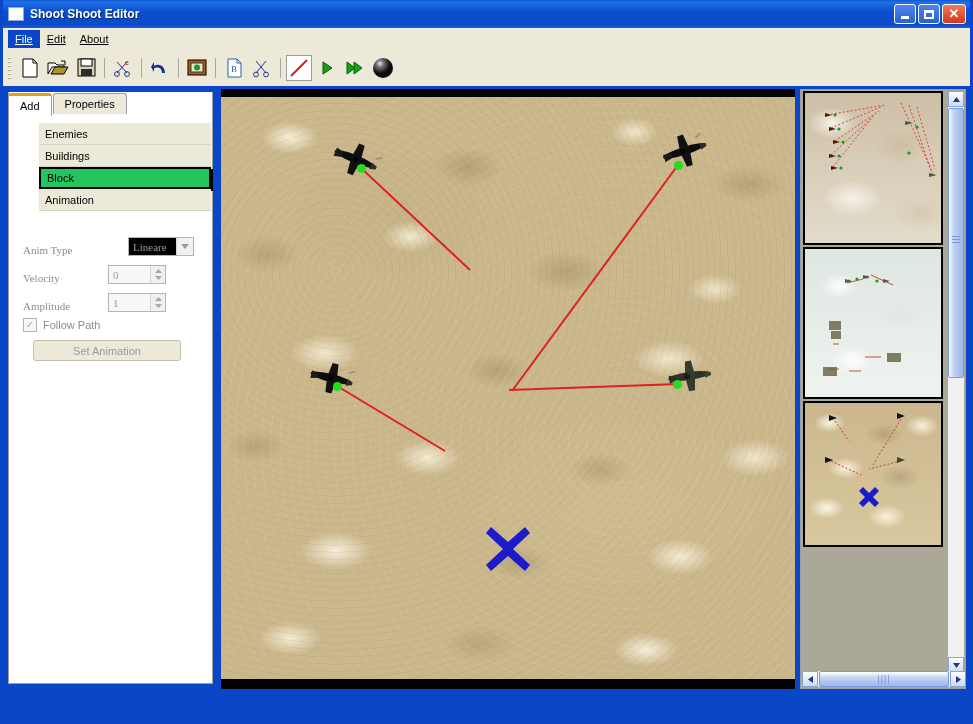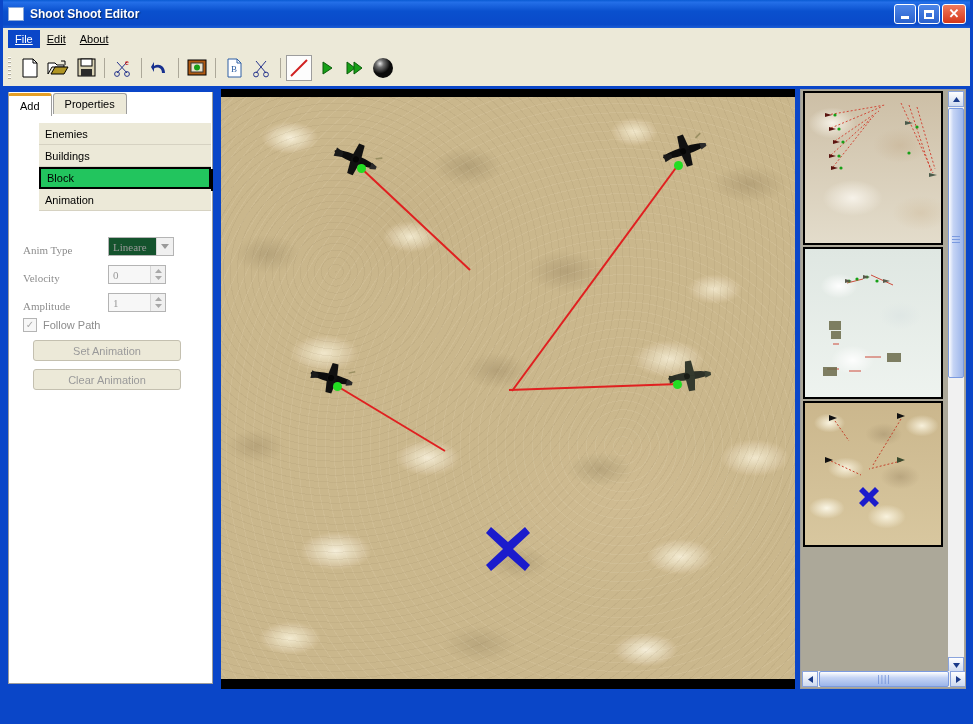--- a/index.html
+++ b/index.html
@@ -54,22 +54,22 @@
 
   .listpanel{position:absolute;left:23px;top:123px;width:172px;margin-left:16px;}
   .listitem{height:22px;background:#ECE9D8;border-bottom:1px solid #d6d2c2;box-sizing:border-box;
     display:flex;align-items:center;padding-left:6px;font-size:11px;color:#000;}
   .listitem.selected{background:#22c55e;border:2px solid #000;height:22px;
     box-shadow:2px 2px 0 #000;}
 
   .formarea{position:absolute;left:23px;top:230px;width:180px;}
   .formrow{display:flex;align-items:flex-end;height:26px;margin-bottom:2px;font-family:Liberation Serif, serif;}
   .formlabel{width:85px;color:#8d8d8d;font-size:11px;}
-  .combo{width:66px;height:19px;border:1px solid #b4b4b4;background:#14532d;display:flex;
-    align-items:center;box-sizing:border-box;color:#9a9a9a;font-size:11px;padding-left:4px;position:relative;}
+  .combo{width:66px;height:19px;border:1px solid #b4b4b4;background:#000000;display:flex;
+    align-items:center;box-sizing:border-box;color:#9a9a9a;font-size:11px;padding-left:4px;position:relative;margin-left:20px;}
   .combo .arrowbox{position:absolute;right:0;top:0;width:16px;height:17px;background:#f0f0f0;
     border-left:1px solid #d6d6d6;display:flex;align-items:center;justify-content:center;}
   .spin{width:58px;height:19px;border:1px solid #b4b4b4;background:#f7f7f7;display:flex;
     align-items:center;box-sizing:border-box;color:#9a9a9a;font-size:11px;padding-left:4px;position:relative;}
   .spin .spinbox{position:absolute;right:0;top:0;width:14px;height:17px;background:#f0f0f0;
     border-left:1px solid #d6d6d6;display:flex;flex-direction:column;align-items:center;justify-content:center;}
   .chk-row{display:flex;align-items:center;margin-top:6px;margin-bottom:8px;}
   .chkbox{width:12px;height:12px;border:1px solid #b4b4b4;background:#f7f7f7;margin-right:6px;
     display:flex;align-items:center;justify-content:center;color:#a8a8a8;font-size:10px;line-height:10px;}
   .chk-label{color:#8d8d8d;font-size:11px;}
@@ -313,23 +313,20 @@
         </span>
       </div>
     </div>
     <div class="chk-row">
       <div class="chkbox">✓</div>
       <div class="chk-label">Follow Path</div>
     </div>
     <div class="btn-dis">
         <span>Set Animation</span>
       </div>
-    <div class="btn-dis">
-        <span>Clear Animation</span>
-      </div>
   </div>
 
   <div class="canvaswrap">
     <div class="mapcanvas">
       <div class="sandtex"></div>
       <div class="sandgrain"></div>
 
       <svg class="pathsvg" viewBox="0 0 574 582">
         <line x1="140" y1="71" x2="249" y2="173" stroke="#E02020" stroke-width="2"></line>
         <line x1="457" y1="68" x2="291" y2="294" stroke="#E02020" stroke-width="2"></line>

